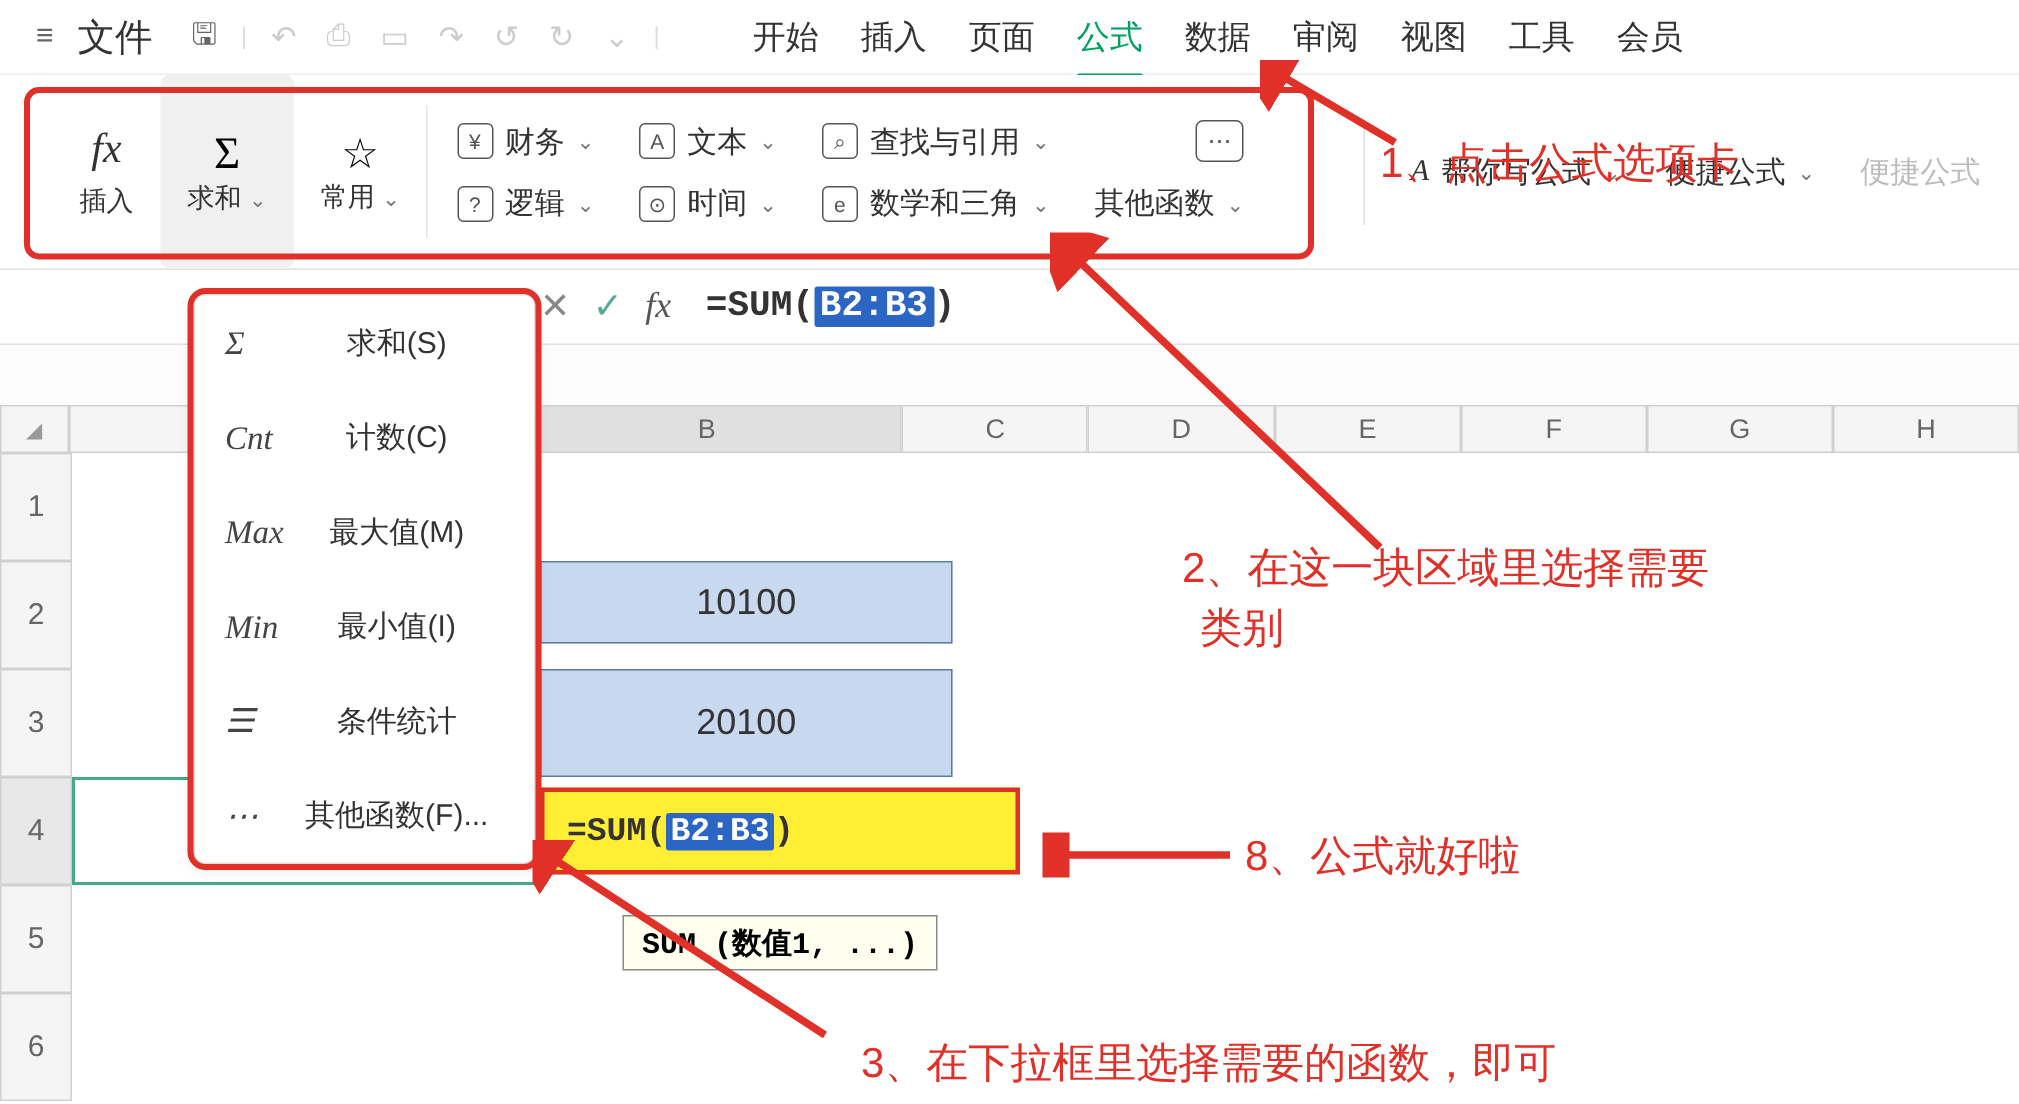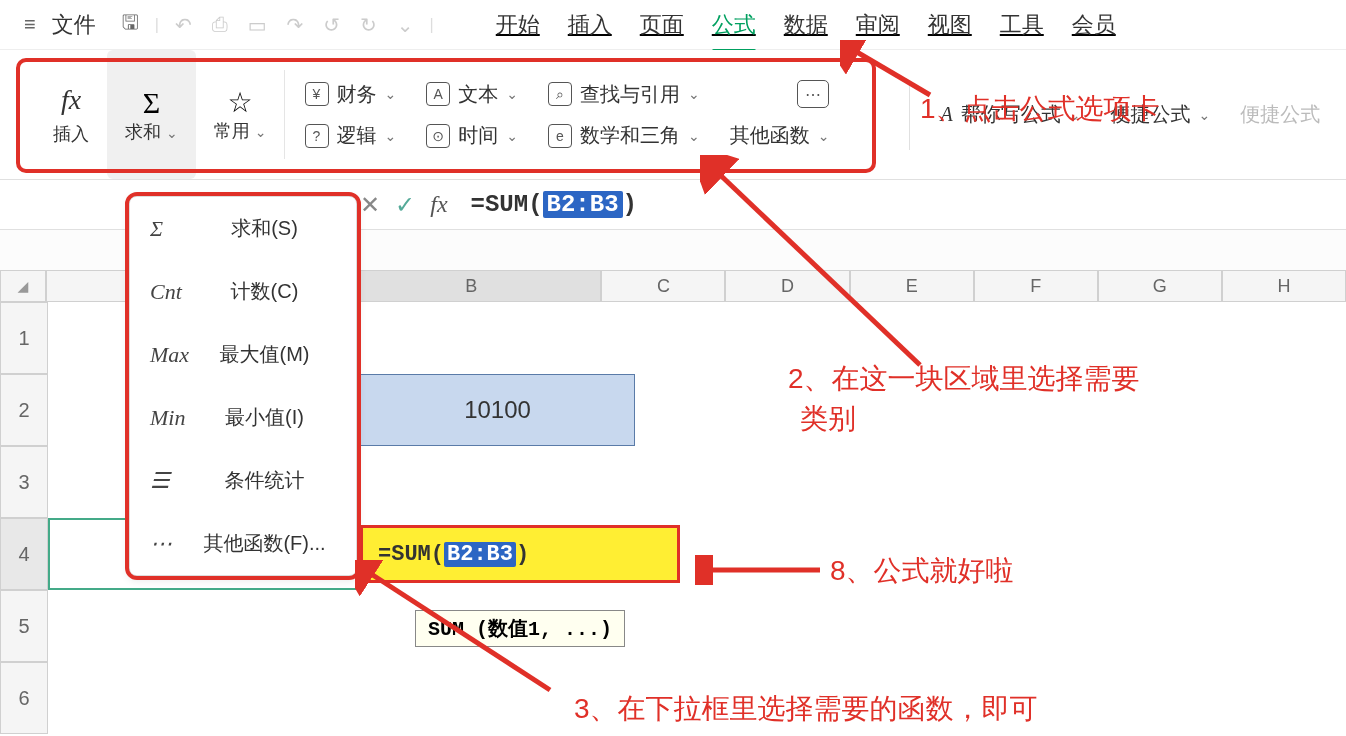--- a/index.html
+++ b/index.html
@@ -19,25 +19,25 @@
   padding: 0 20px;
   gap: 12px;
   border-bottom: 1px solid #eee;
   background: #fff;
 }
 .tb-icon, .tb-btn {
   color: #666;
   font-size: 20px;
   padding: 4px;
 }
-.file-btn { font-size: 22px; color: #333; margin-right: 10px; }
+.file-btn { font-size: 25px; color: #333; margin-right: 10px; }
 .save-icon { font-size: 20px; }
 .sep { color: #ddd; }
 .disabled { color: #ccc; }
-.menu-tabs { display: flex; margin-left: 50px; gap: 28px; flex: 1; text-decoration: underline; }
+.menu-tabs { display: flex; margin-left: 50px; gap: 28px; flex: 1; }
 .menu-tab { font-size: 22px; color: #333; cursor: pointer; position: relative; }
 .menu-tab.active { color: #00a060; font-weight: 500; }
 .menu-tab.active::after {
   content: ""; position: absolute; left: 0; right: 0; bottom: -12px;
   height: 3px; background: #00a060; border-radius: 2px;
 }
 
 .ribbon {
   position: relative;
   height: 130px;
@@ -323,21 +323,22 @@
     <div class="col-h col-H">H</div>
   </div>
 
   <div class="row-h" style="top:32px">1</div>
   <div class="row-h" style="top:104px">2</div>
   <div class="row-h" style="top:176px">3</div>
   <div class="row-h" style="top:248px;height:72px;background:#e8e8e8">4</div>
   <div class="row-h" style="top:320px">5</div>
   <div class="row-h" style="top:392px">6</div>
 
-  <div class="cell sel" style="left:360px;top:104px;width:275px;height:72px">10100</div>
+  <div class="cell sel" style="left:360px;top:104px;width:275px;height:55px">10100</div>
+  <div class="cell sel" style="left:360px;top:176px;width:275px;height:72px">20100</div>
   <div class="cell formula" style="left:360px;top:255px;width:320px;height:58px">
     <span>=SUM(</span>
       <span class="sel-range">B2:B3</span>
       <span>)</span>
   </div>
   <div class="cell" style="left:48px;top:248px;width:312px;height:72px;border:2px solid #4a8;background:#fff"></div>
 
   <div class="hint-box" style="left:415px;top:340px;">SUM (数值1, ...)</div>
 </div>
 

